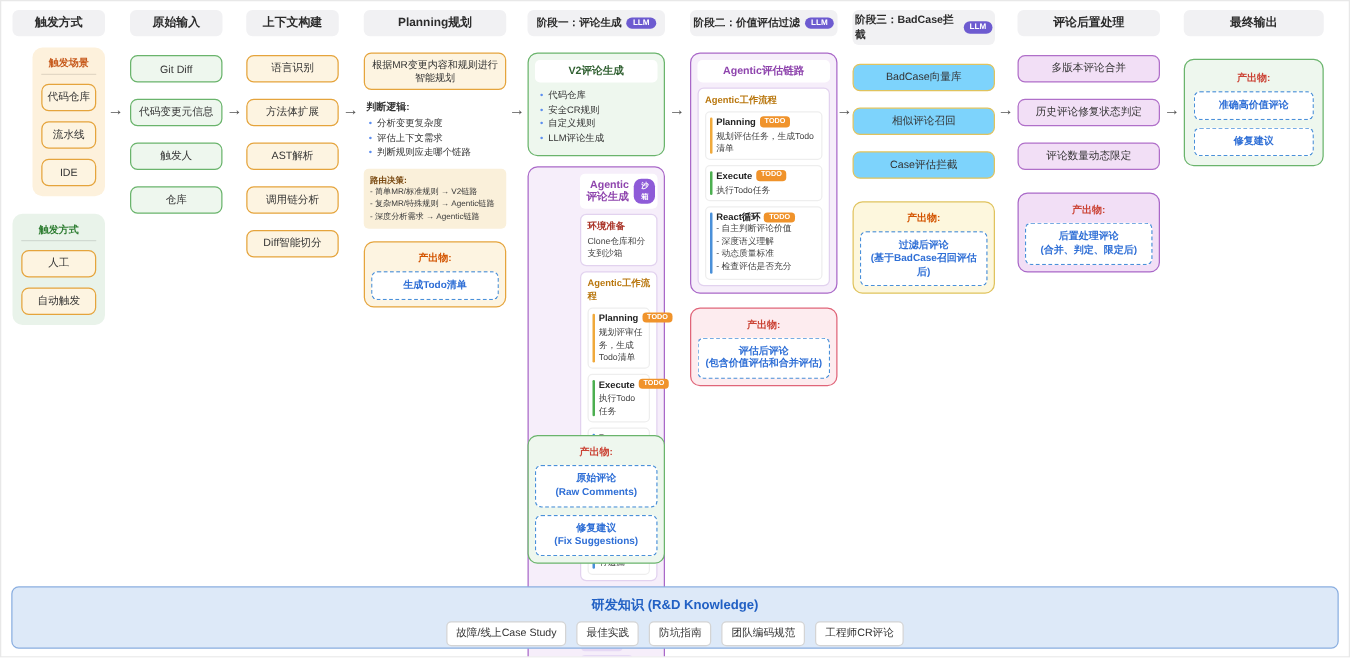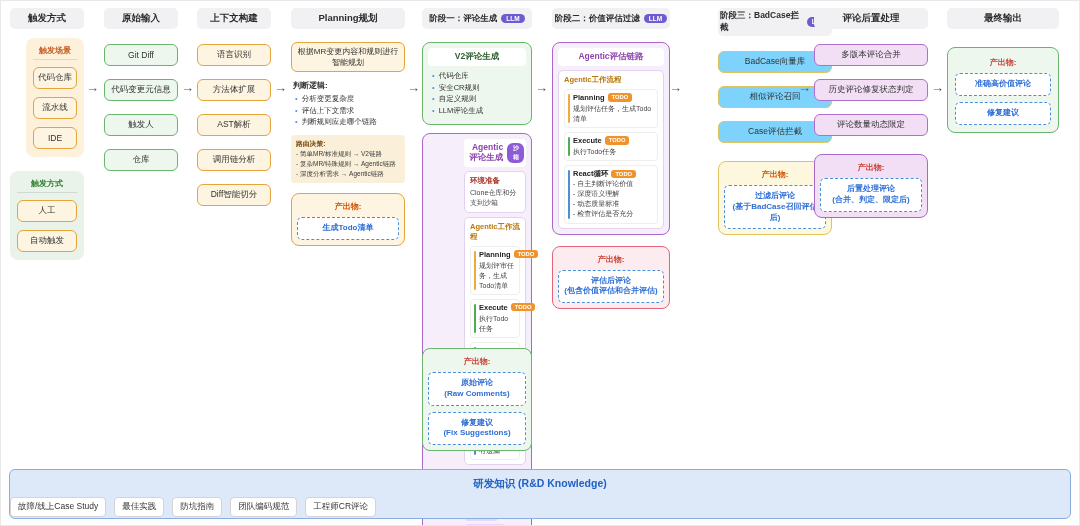--- a/index.html
+++ b/index.html
@@ -56,21 +56,21 @@
   .dashed{background:#fff;border:1.2px dashed #4a90d9;border-radius:5px;color:#2f6fd6;font-weight:bold;font-size:8px;text-align:center;padding:5px 3px;line-height:1.35;}
   .dashed + .dashed{margin-top:6px;}
   .logic-title{font-size:8px;font-weight:bold;color:#333;text-align:left;margin:2px 0 2px 2px;}
   .route-box{background:#faf0da;border-radius:4px;padding:4px 5px;margin-top:5px;text-align:left;}
   .route-title{font-size:6.8px;font-weight:bold;color:#7a4a12;}
   .route-line{font-size:6.5px;color:#3a3a3a;line-height:1.55;}
   .route-line::before{content:"- ";}
   .arrow{position:absolute;font-size:13px;color:#555;}
   .knowledge{position:absolute;left:8px;right:8px;top:468px;height:50px;background:#dde9f8;border:1.5px solid #8aaee0;border-radius:6px;box-sizing:border-box;text-align:center;}
   .k-title{color:#2160c4;font-weight:bold;font-size:10.5px;margin-top:7px;}
-  .k-chips{display:flex;gap:8px;margin-top:6px;}
+  .k-chips{display:flex;justify-content:center;gap:8px;margin-top:6px;}
   .k-chip{background:#fff;border:1px solid #d4d4d4;border-radius:4px;font-size:8.5px;padding:3px 7px;color:#333;}
 </style>
 </head>
 <body>
 
 <div class="canvas">
 
   <div class="col" style="left:9px;top:7px;width:74px;">
     <div class="col-header">
         <span>触发方式</span>
@@ -245,21 +245,21 @@
     </div>
     <div class="panel red" style="margin-top:11px;">
       <div class="out-title red">产出物:</div>
       <div class="dashed">
         <div>评估后评论</div>
         <div>(包含价值评估和合并评估)</div>
       </div>
     </div>
   </div>
 
-  <div class="col" style="left:717px;top:7px;width:114px;">
+  <div class="col" style="left:681px;top:7px;width:114px;">
     <div class="col-header small">
       <span>阶段三：BadCase拦截</span>
       <span class="badge-llm">LLM</span>
     </div>
     <div class="node yellow" style="margin-top:15px;">BadCase向量库</div>
     <div class="node yellow" style="margin-top:13px;">相似评论召回</div>
     <div class="node yellow" style="margin-top:13px;">Case评估拦截</div>
     <div class="panel yellow" style="margin-top:18px;">
       <div class="out-title orangered">产出物:</div>
       <div class="dashed">

